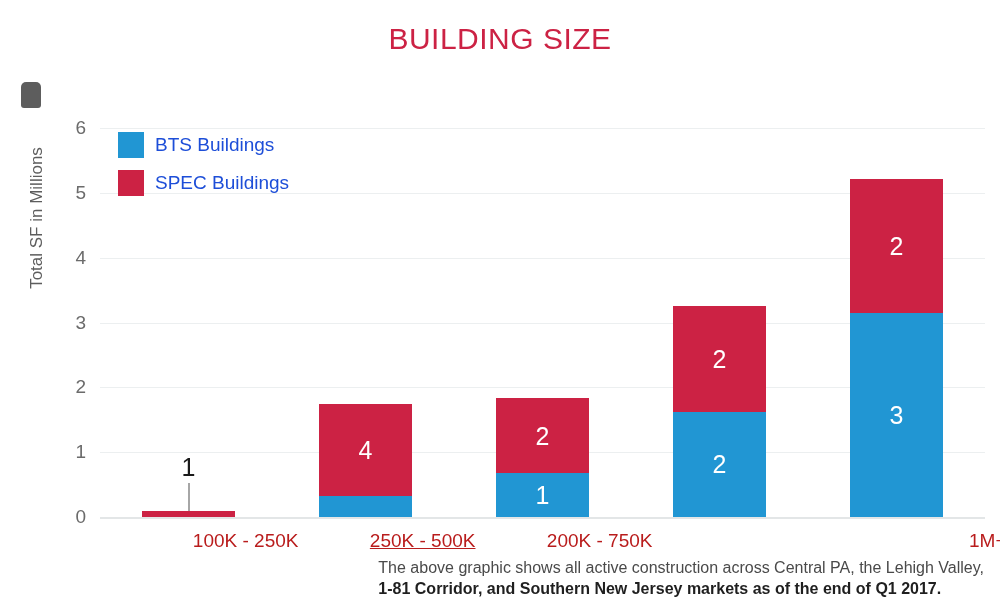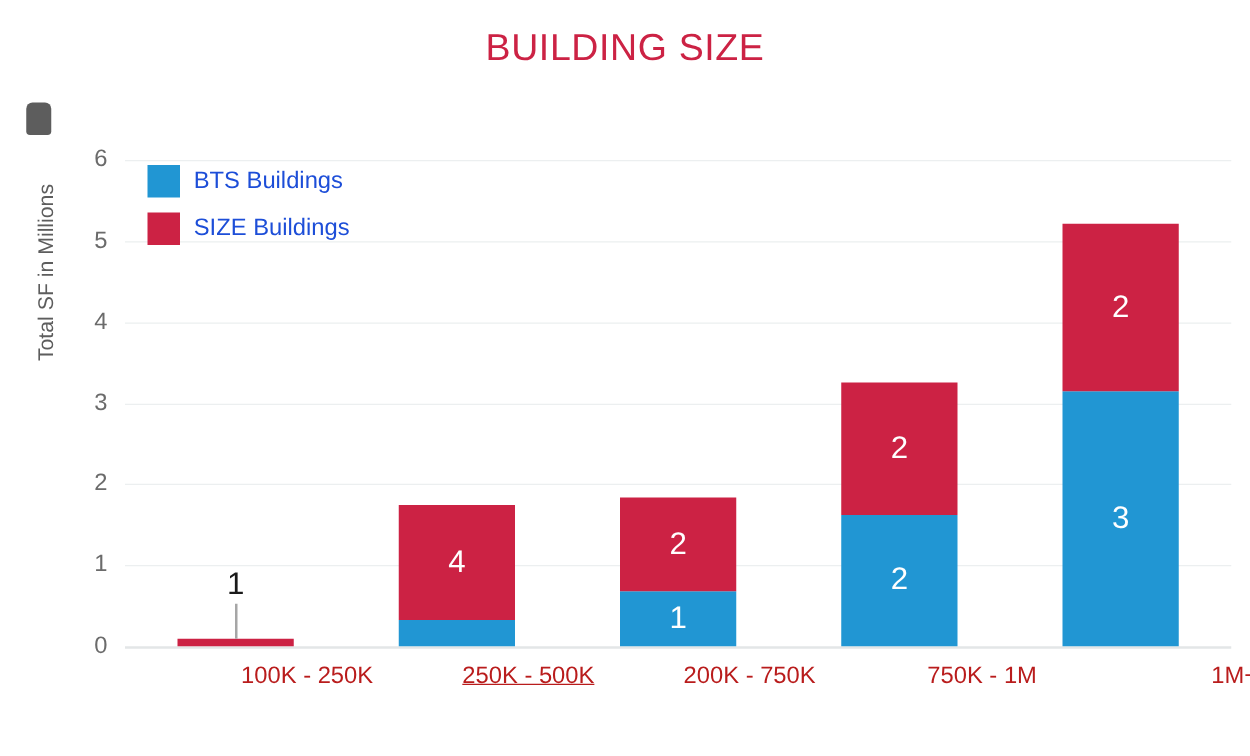--- a/index.html
+++ b/index.html
@@ -283,29 +283,32 @@
         </div>
       </div>
       <div class="leader" style="left: 88.5px; top: 354.517px; height: 28px;"></div>
       <div class="outside-label" style="left: 42px; width: 93px; top: 326.517px; color: rgb(26, 26, 26);">1</div>
     </div>
 
   <div class="xticks" id="xticks">
       <div class="xtick" style="left: -21.5px; width: 220px; top: 0px;">100K - 250K</div>
       <div class="xtick" style="left: 155.5px; width: 220px; top: 0px; text-decoration: underline;">250K - 500K</div>
       <div class="xtick" style="left: 332.5px; width: 220px; top: 0px;">200K - 750K</div>
-      <div class="xtick" style="left: 509.5px; width: 220px; top: 0px;">750K - 1M</div>
       <div class="xtick" style="left: 686.5px; width: 220px; top: 0px;">1M+</div>
     </div>
 
   <div class="legend" id="legend">
       <div class="legend-item">
         <span class="legend-swatch" style="background: rgb(33, 150, 211);"></span>
         <span class="legend-label">BTS Buildings</span>
       </div>
       <div class="legend-item">
         <span class="legend-swatch" style="background: rgb(204, 34, 68);"></span>
-        <span class="legend-label">SIZE Buildings</span>
-      </div>
-    </div>
-
+        <span class="legend-label">SPEC Buildings</span>
+      </div>
+    </div>
+
+  <div class="caption">
+    <div class="caption-line1">The above graphic shows all active construction across Central PA, the Lehigh Valley,</div>
+    <div class="caption-line2">1-81 Corridor, and Southern New Jersey markets as of the end of Q1 2017.</div>
+  </div>
 
 </div>
 
 </body></html>

